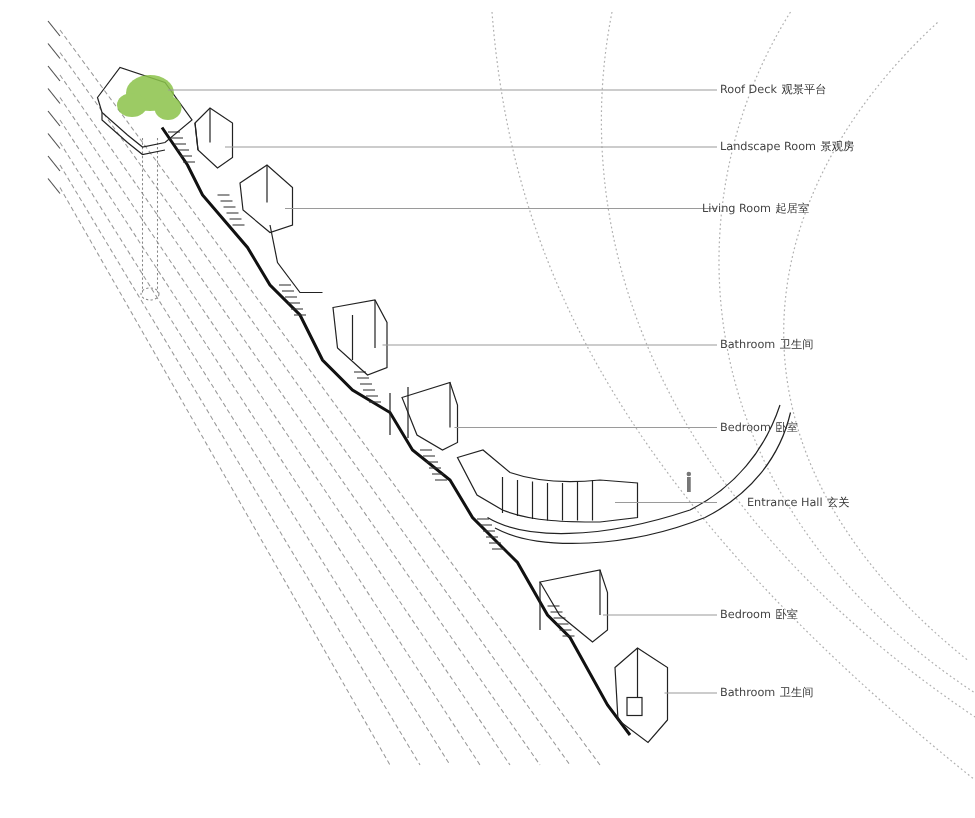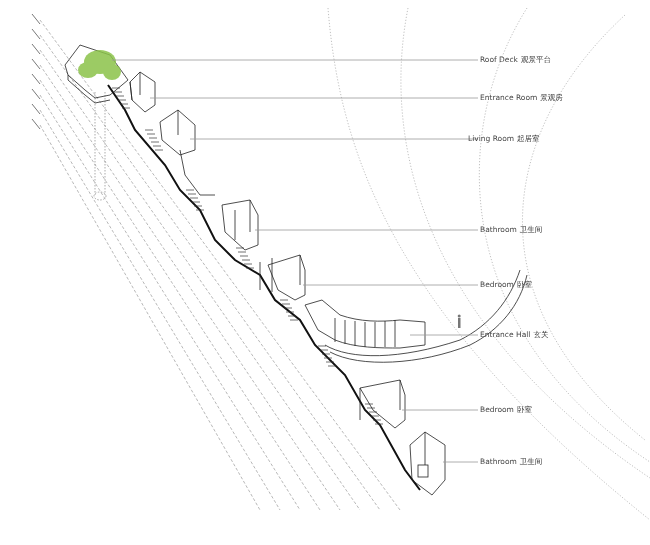--- a/index.html
+++ b/index.html
@@ -189,32 +189,32 @@
     <line x1="410" y1="335" x2="478" y2="335"></line>
     <line x1="402" y1="410" x2="478" y2="410"></line>
     <line x1="443" y1="462" x2="478" y2="462"></line>
   </g>
 </svg>
 
 <div class="label" style="left:480px; top:55px;">
   <span>Roof Deck</span><span class="zh">观景平台</span>
 </div>
 <div class="label" style="left:480px; top:93px;">
-  <span>Entrance Room</span><span class="zh">景观房</span>
+  <span>Landscape Room</span><span class="zh">景观房</span>
 </div>
 <div class="label" style="left:468px; top:134px;">
   <span>Living Room</span><span class="zh">起居室</span>
 </div>
 <div class="label" style="left:480px; top:225px;">
   <span>Bathroom</span><span class="zh">卫生间</span>
 </div>
 <div class="label" style="left:480px; top:280px;">
   <span>Bedroom</span><span class="zh">卧室</span>
 </div>
-<div class="label" style="left:480px; top:330px;">
+<div class="label" style="left:498px; top:330px;">
   <span>Entrance Hall</span><span class="zh">玄关</span>
 </div>
 <div class="label" style="left:480px; top:405px;">
   <span>Bedroom</span><span class="zh">卧室</span>
 </div>
 <div class="label" style="left:480px; top:457px;">
   <span>Bathroom</span><span class="zh">卫生间</span>
 </div>
 
 </body></html>

